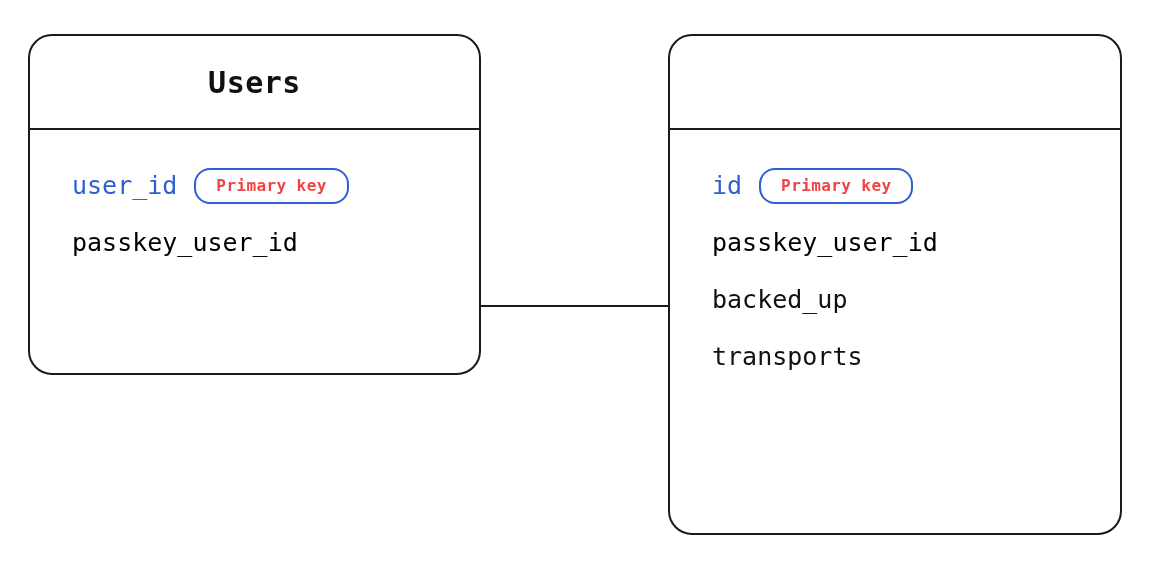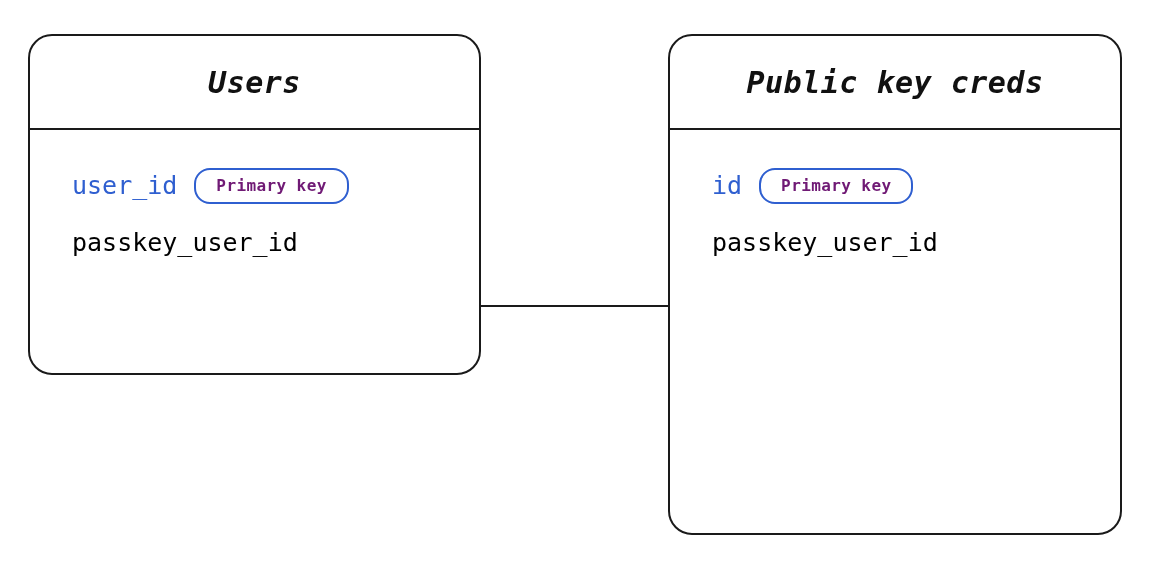--- a/index.html
+++ b/index.html
@@ -35,21 +35,20 @@
     height: 92px;
     display: flex;
     align-items: center;
     justify-content: center;
     font-family: "DejaVu Sans Mono", "Liberation Mono", monospace;
     font-weight: bold;
     font-size: 30px;
     letter-spacing: 0.5px;
     color: #111111;
     white-space: nowrap;
-    font-style: italic;
   }
   .entity-divider {
     position: absolute;
     left: 0;
     right: 0;
     top: 92px;
     height: 0;
     border-top: 2.2px solid #1a1a1a;
   }
   .entity-fields {
@@ -85,21 +84,21 @@
     justify-content: center;
     box-sizing: border-box;
     height: 31px;
     padding: 16px 20px;
     border: 2px solid #2f5fd0;
     border-radius: 16px;
     font-family: "DejaVu Sans Mono", "Liberation Mono", monospace;
     font-weight: bold;
     font-size: 16px;
     letter-spacing: 0.4px;
-    color: #701a75;
+    color: #ef4444;
     background: #ffffff;
     white-space: nowrap;
   }
 
   
   .connector {
     position: absolute;
     height: 0;
     border-top: 2.2px solid #1a1a1a;
   }
@@ -117,28 +116,33 @@
           <span class="field-name pk">user_id</span>
           <span class="badge">Primary key</span>
         </div>
         <div class="field-row">
           <span class="field-name fk">passkey_user_id</span>
         </div>
       </div>
   </div>
 
   <div class="entity" id="entity-creds" style="left: 668px; top: 34px; width: 454px; height: 501px;">
-    <div class="entity-title">Public key creds</div>
     <div class="entity-divider"></div>
     <div class="entity-fields" id="fields-creds">
         <div class="field-row">
           <span class="field-name pk">id</span>
           <span class="badge">Primary key</span>
         </div>
         <div class="field-row">
           <span class="field-name fk">passkey_user_id</span>
         </div>
+        <div class="field-row">
+          <span class="field-name plain">backed_up</span>
+        </div>
+        <div class="field-row">
+          <span class="field-name plain">transports</span>
+        </div>
       </div>
   </div>
 
   <div class="connector" id="connector-0" style="left: 481px; top: 305px; width: 189px;"></div>
 
 </div>
 
 </body></html>

